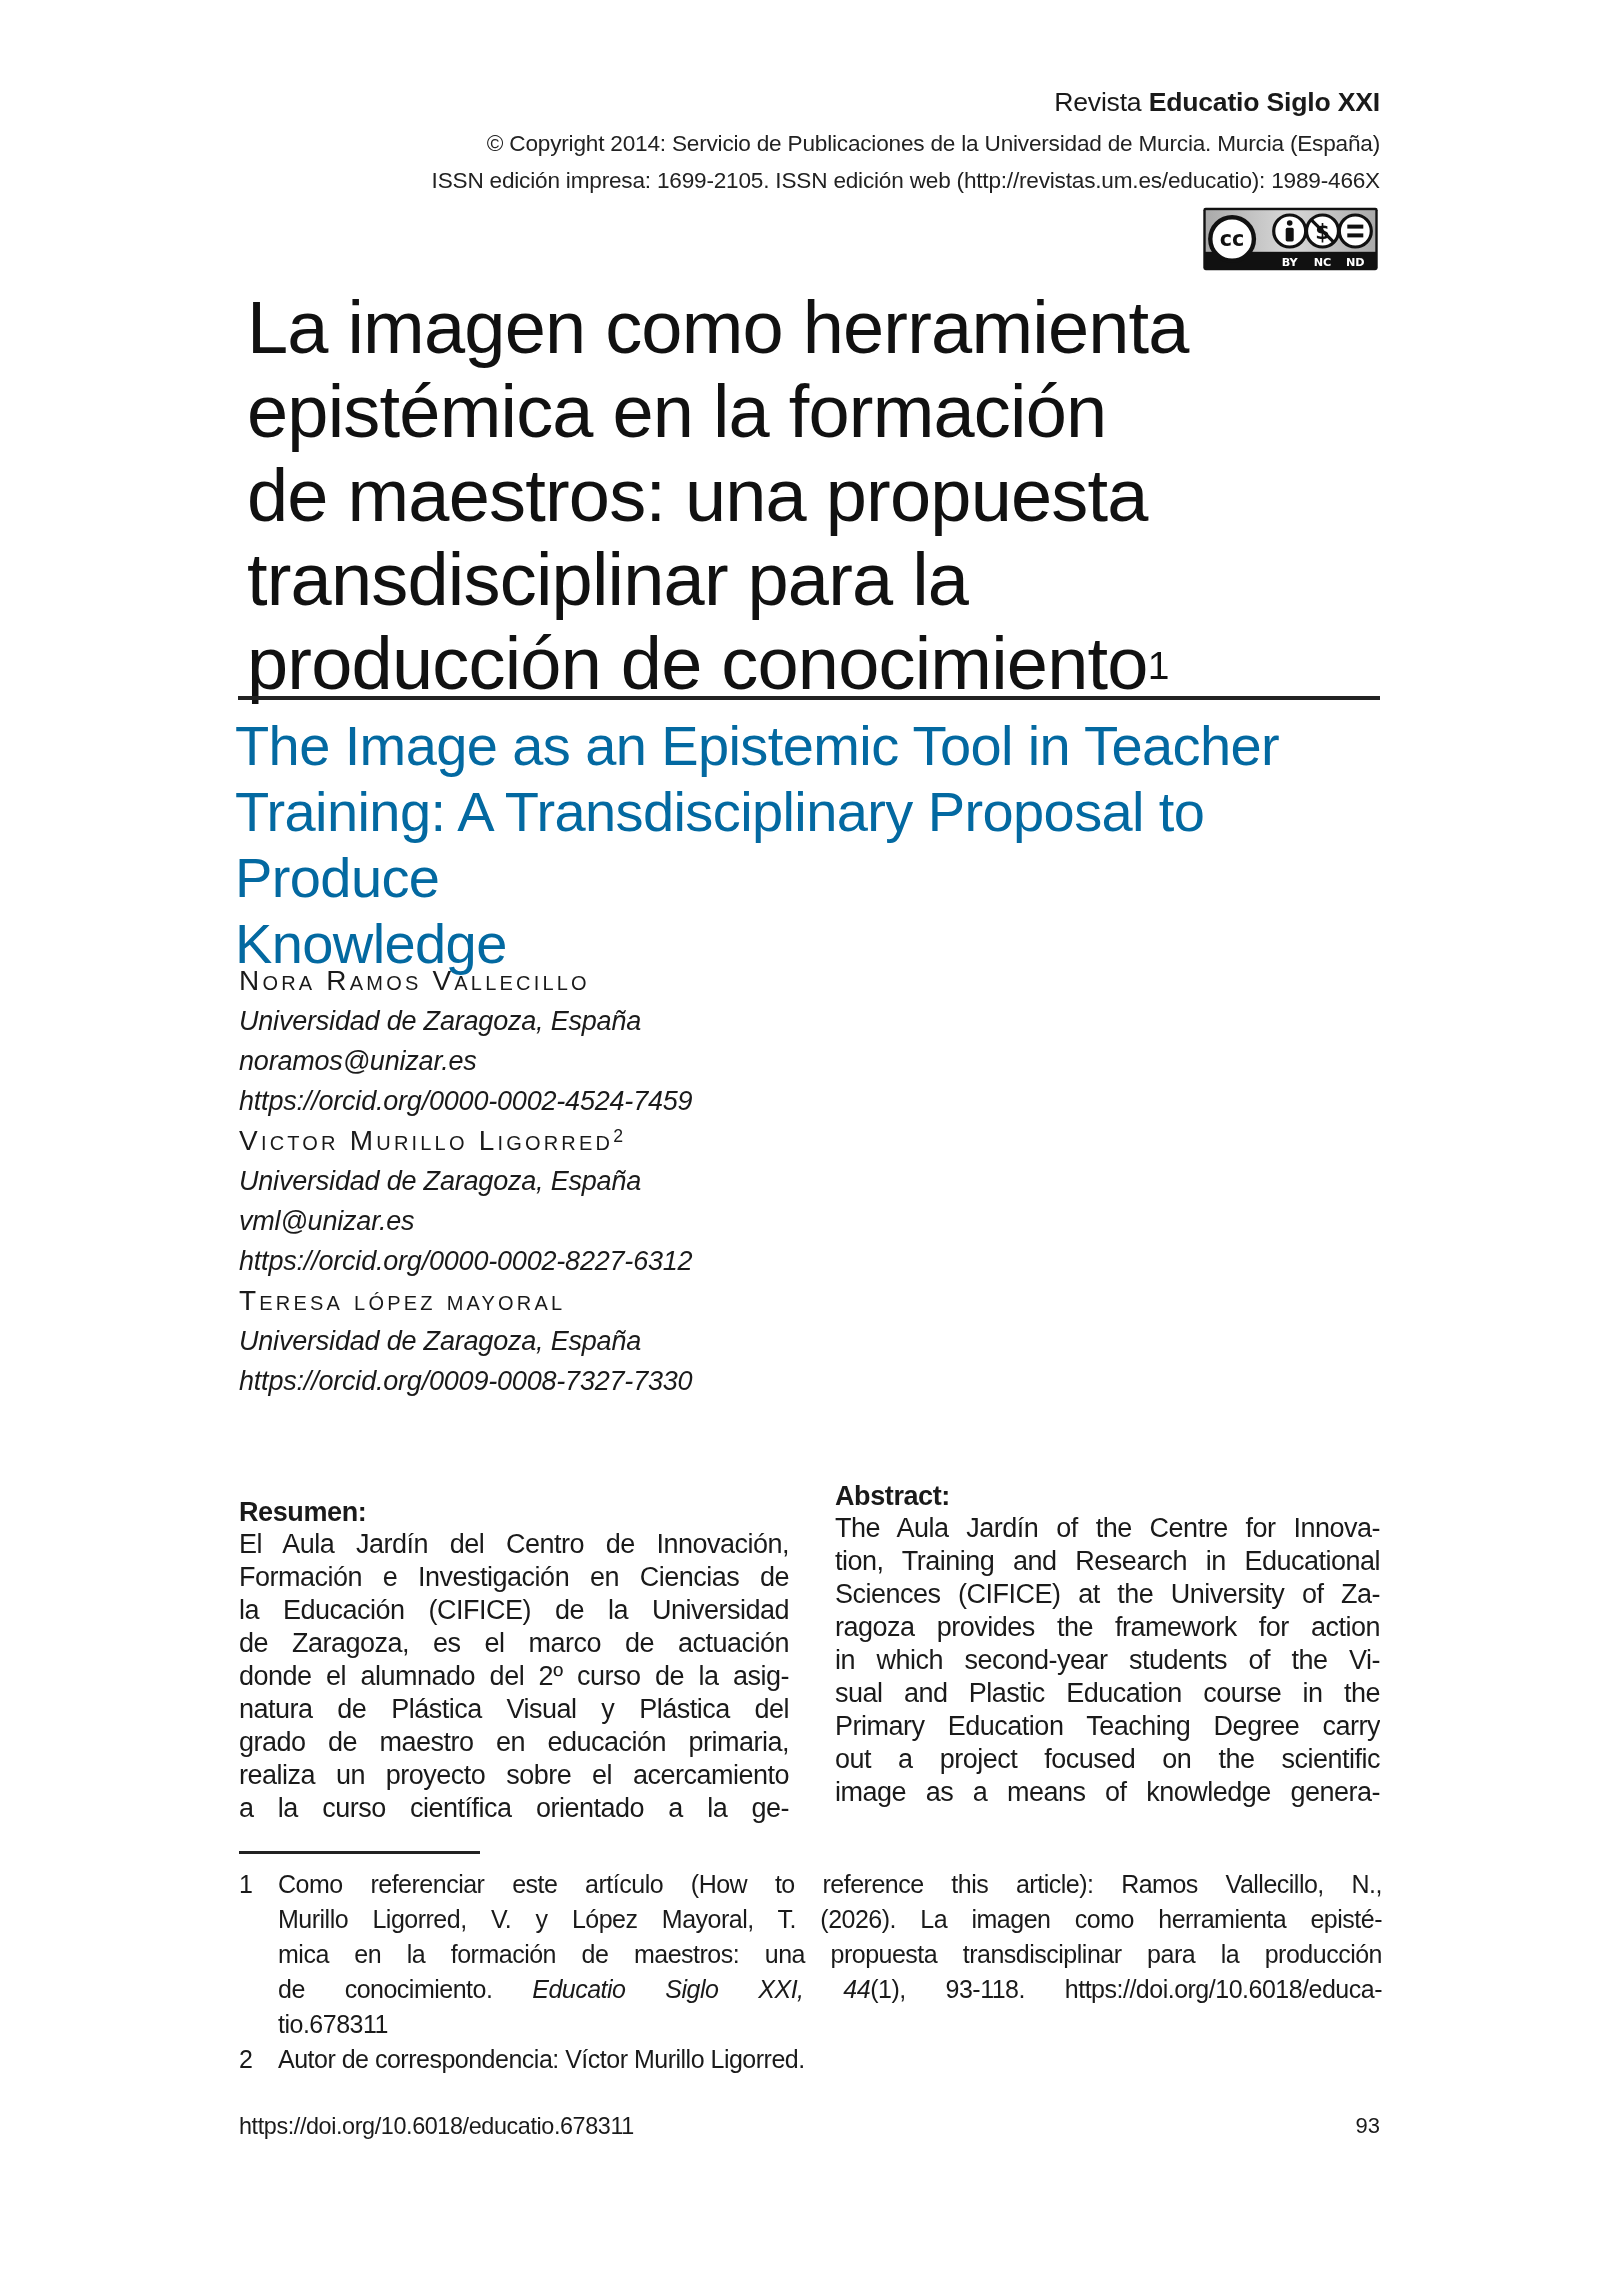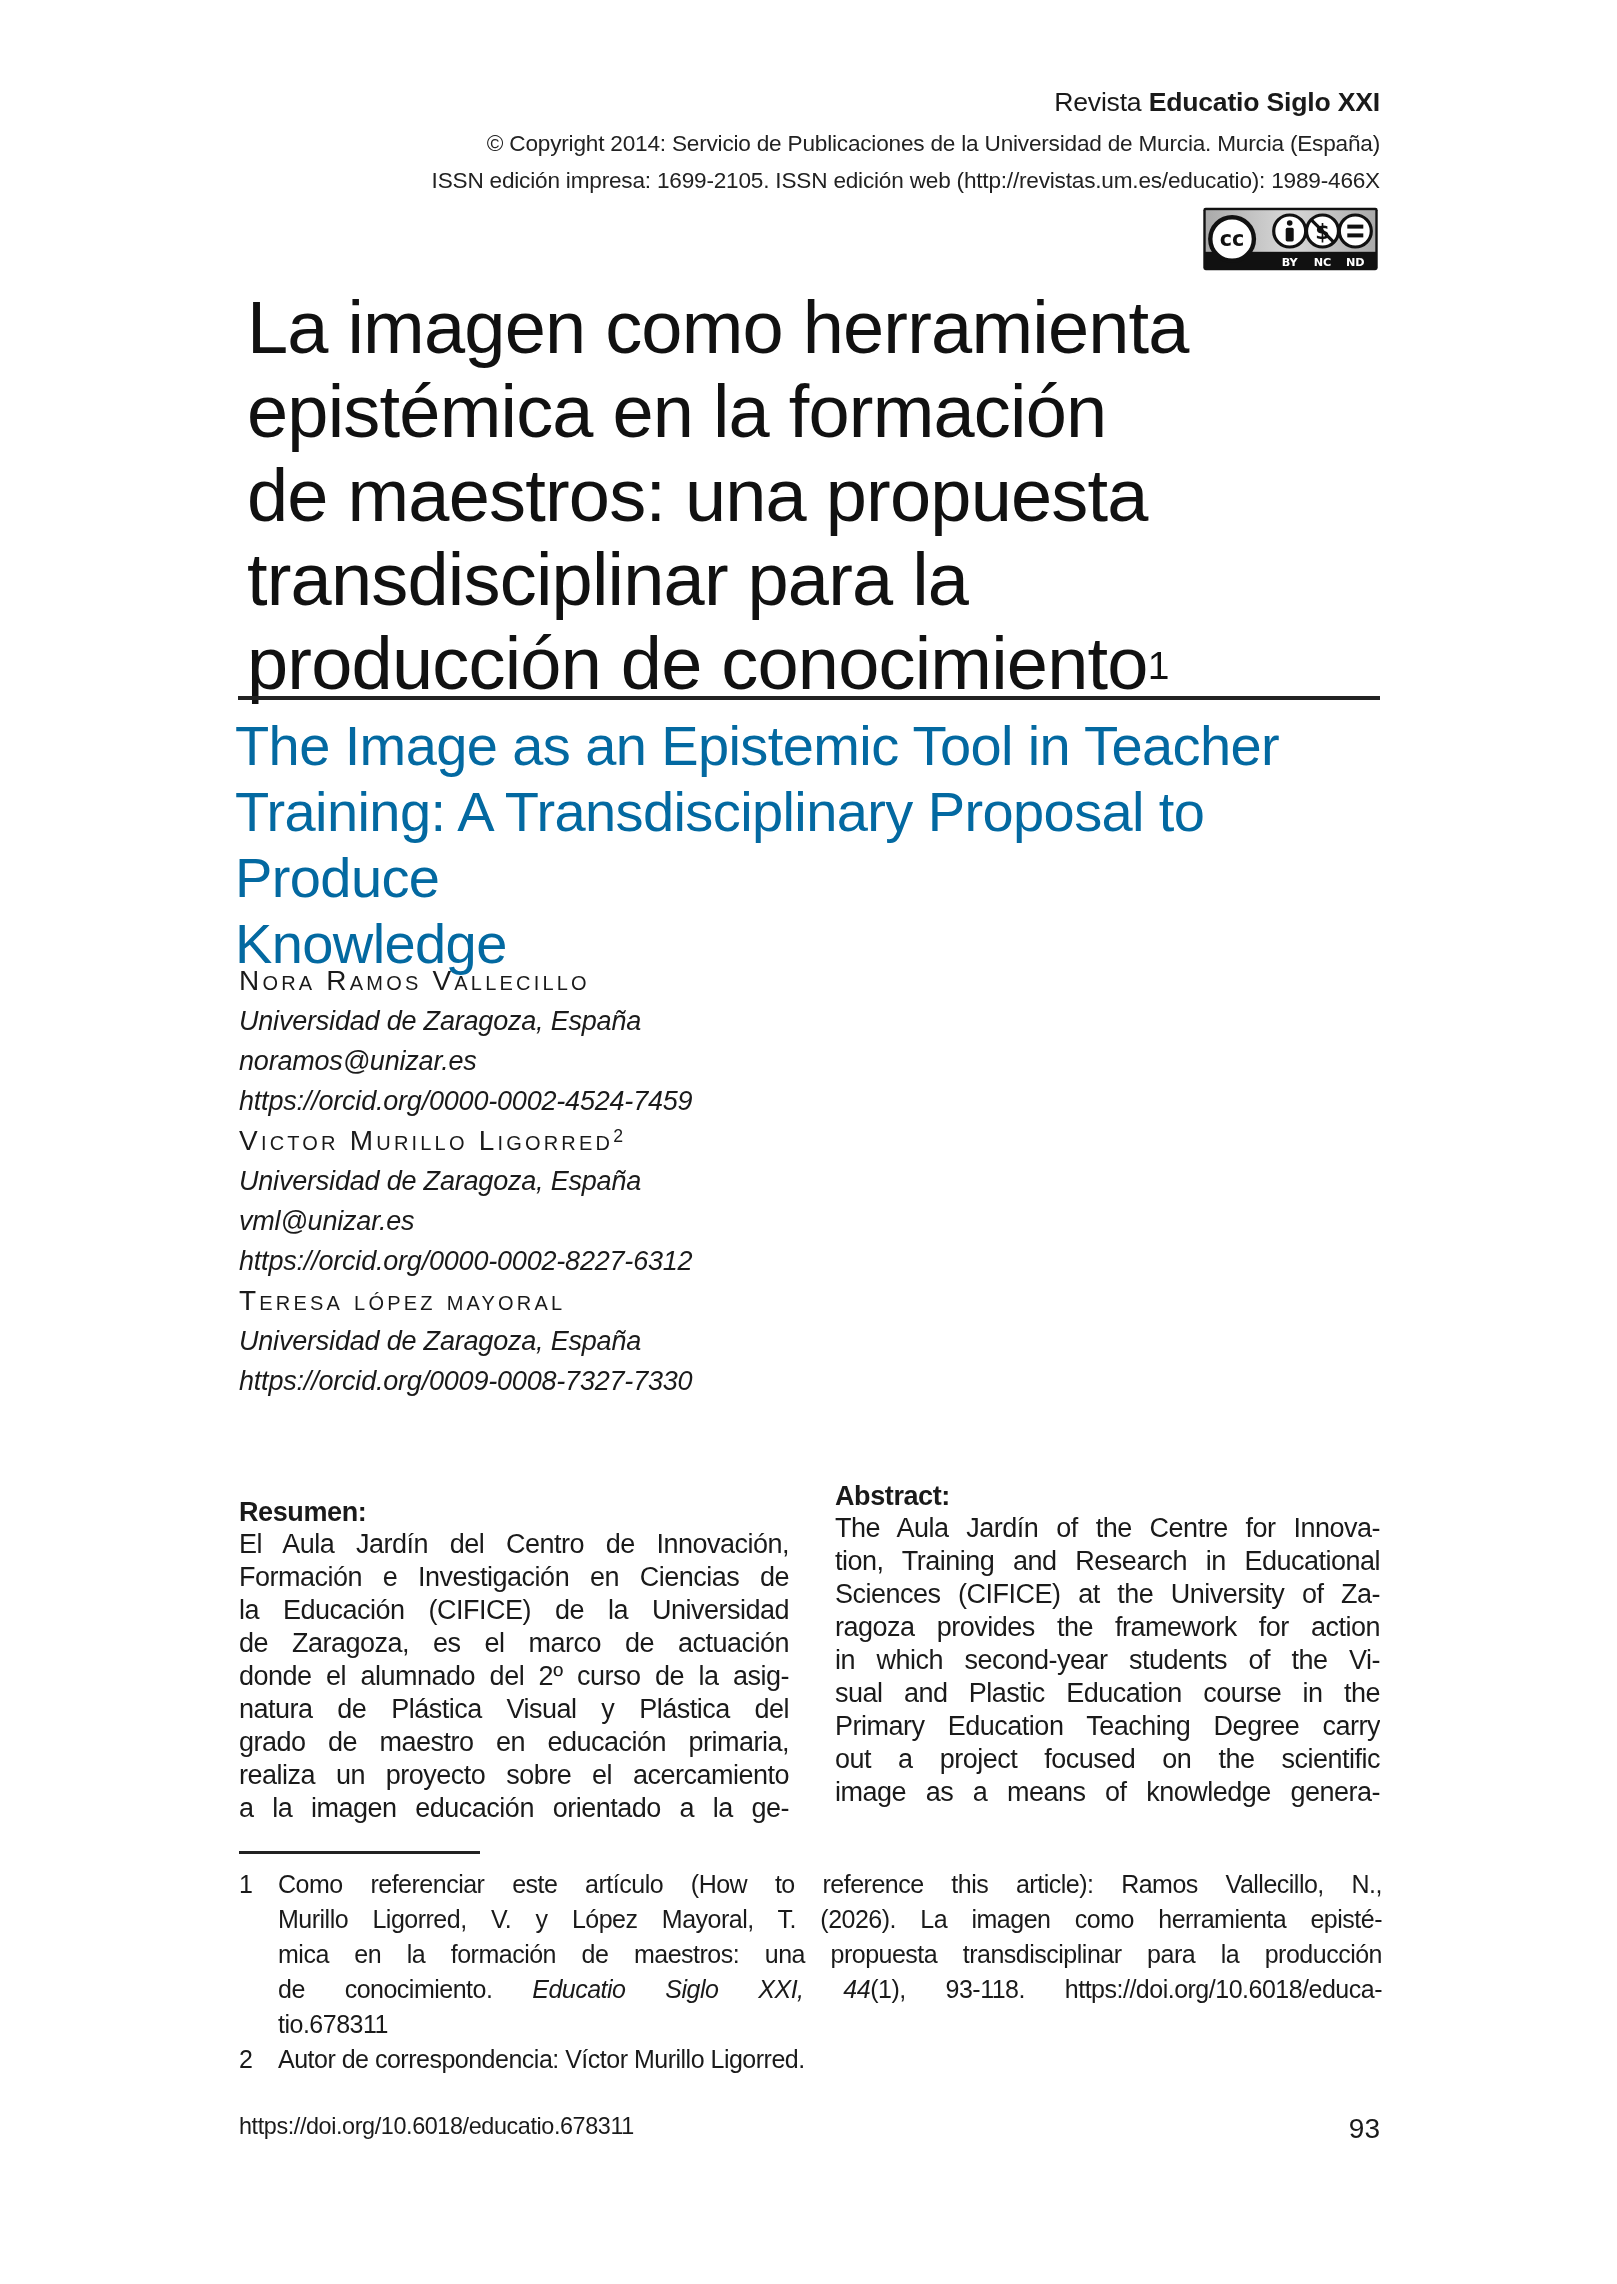--- a/index.html
+++ b/index.html
@@ -56,21 +56,21 @@
   .fn-rule { left: 239px; top: 1851px; width: 241px; height: 3.2px; background: #222; }
   .footnotes { left: 239px; top: 1867px; width: 1143px; }
   .fn { position: relative; padding-left: 39px; font-size: 25px; line-height: 35px; letter-spacing: -0.5px; }
   .fn .fn-num { position: absolute; left: 0; top: 0; }
   .fn .fn-line { display: block; white-space: nowrap; }
   .fn .fn-line.just { text-align: justify; text-align-last: justify; }
   .fn i { font-style: italic; }
 
   
   .footer-doi { left: 239px; top: 2113px; font-size: 23.4px; letter-spacing: -0.4px; color: #1a1a1a; }
-  .footer-page { right: 238px; top: 2113px; font-size: 28px; color: #1a1a1a; }
+  .footer-page { right: 238px; top: 2113px; font-size: 22px; color: #1a1a1a; }
 </style>
 </head>
 <body>
 
 <div class="abs hdr hdr-journal"><span>Revista </span><b>Educatio Siglo XXI</b></div>
 <div class="abs hdr hdr-copy">© Copyright 2014: Servicio de Publicaciones de la Universidad de Murcia. Murcia (España)</div>
 <div class="abs hdr hdr-issn">ISSN edición impresa: 1699-2105. ISSN edición web (http://revistas.um.es/educatio): 1989-466X</div>
 
 <div class="abs cc-badge">
   <svg width="177" height="64" viewBox="0 0 220 80" xmlns="http://www.w3.org/2000/svg">
@@ -140,21 +140,21 @@
   <h3>Resumen:</h3>
   <p>
     <span class="line">El Aula Jardín del Centro de Innovación,</span>
     <span class="line">Formación e Investigación en Ciencias de</span>
     <span class="line">la Educación (CIFICE) de la Universidad</span>
     <span class="line">de Zaragoza, es el marco de actuación</span>
     <span class="line">donde el alumnado del 2º curso de la asig-</span>
     <span class="line">natura de Plástica Visual y Plástica del</span>
     <span class="line">grado de maestro en educación primaria,</span>
     <span class="line">realiza un proyecto sobre el acercamiento</span>
-    <span class="line">a la imagen educación orientado a la ge-</span>
+    <span class="line">a la curso científica orientado a la ge-</span>
   </p>
 </div>
 
 <div class="abs col col-right">
   <h3>Abstract:</h3>
   <p>
     <span class="line">The Aula Jardín of the Centre for Innova-</span>
     <span class="line">tion, Training and Research in Educational</span>
     <span class="line">Sciences (CIFICE) at the University of Za-</span>
     <span class="line">ragoza provides the framework for action</span>

